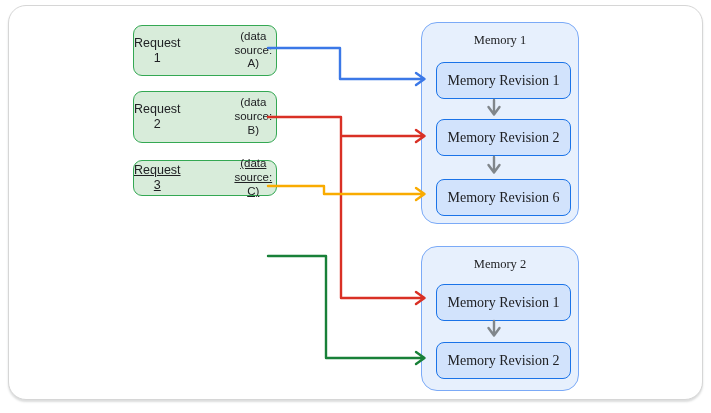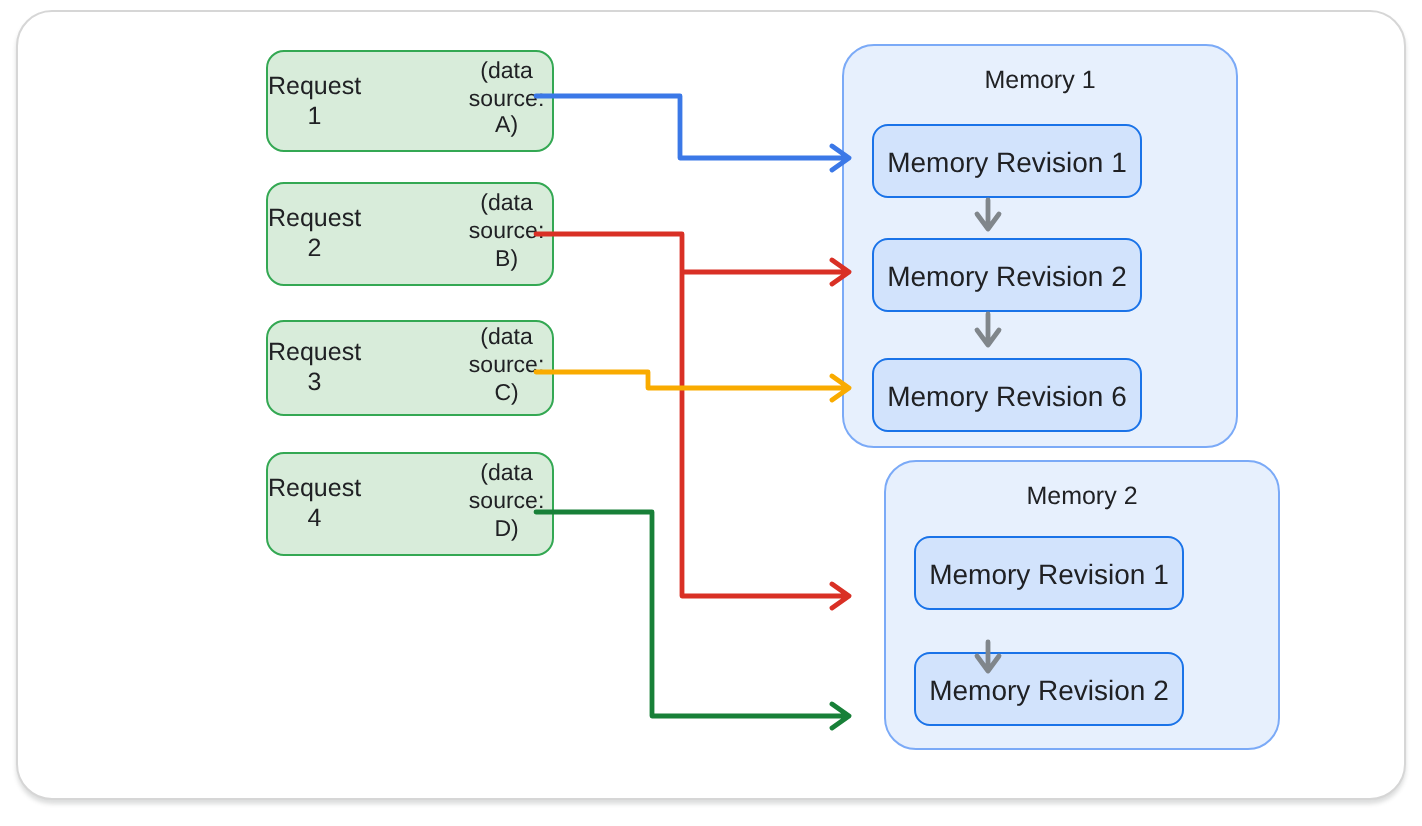--- a/index.html
+++ b/index.html
@@ -41,25 +41,26 @@
     align-items: center;
     justify-content: center;
     text-align: center;
     gap: 2px;
   }
   .request-title { font-size: 12.5px; line-height: 1.2; }
   .request-subtitle { font-size: 11.5px; line-height: 1.2; margin-left: 48px; }
   .memory-container {
     position: absolute;
     left: 412px;
-    width: 198px;
+    width: 158px;
     background: var(--memory_fill);
     border: 1.5px solid var(--memory_border);
     border-radius: 16px;
     box-sizing: border-box;
+    font-family: Liberation Serif, serif;
   }
   .memory-title {
     position: absolute;
     top: 10px;
     left: 0;
     width: 100%;
     text-align: center;
     font-size: 12.5px;
   }
   .revision-box {
@@ -102,37 +103,33 @@
   <div class="card">
 
     <div class="request-box" style="top:19px;height:51px;">
       <span class="request-title">Request 1</span>
       <span class="request-subtitle">(data source: A)</span>
     </div>
     <div class="request-box" style="top:85px;height:52px;">
       <span class="request-title">Request 2</span>
       <span class="request-subtitle">(data source: B)</span>
     </div>
-    <div class="request-box" style="top:154px;height:48px;">
+    <div class="request-box" style="top:154px;height:36px;text-decoration:underline;">
       <span class="request-title">Request 3</span>
       <span class="request-subtitle">(data source: C)</span>
-    </div>
-    <div class="request-box" style="top:220px;height:52px;">
-      <span class="request-title">Request 4</span>
-      <span class="request-subtitle">(data source: D)</span>
     </div>
 
     <div class="memory-container" style="top:16px;height:202px;">
       <div class="memory-title">Memory 1</div>
       <div class="revision-box" style="top:39px;">Memory Revision 1</div>
       <div class="revision-box" style="top:96px;">Memory Revision 2</div>
       <div class="revision-box" style="top:156px;">Memory Revision 6</div>
     </div>
 
-    <div class="memory-container" style="top:224px;height:145px;margin-left:21px;">
+    <div class="memory-container" style="top:240px;height:145px;">
       <div class="memory-title">Memory 2</div>
       <div class="revision-box" style="top:37px;">Memory Revision 1</div>
       <div class="revision-box" style="top:95px;">Memory Revision 2</div>
     </div>
   </div>
 
   <svg class="wires" width="711" height="413" viewBox="0 0 711 413">
 
     <path class="w-gray" d="M 494 100 V 112 M 488.5 107 L 494 114.5 L 499.5 107"></path>
     <path class="w-gray" d="M 494 157 V 170 M 488.5 165 L 494 172.5 L 499.5 165"></path>

